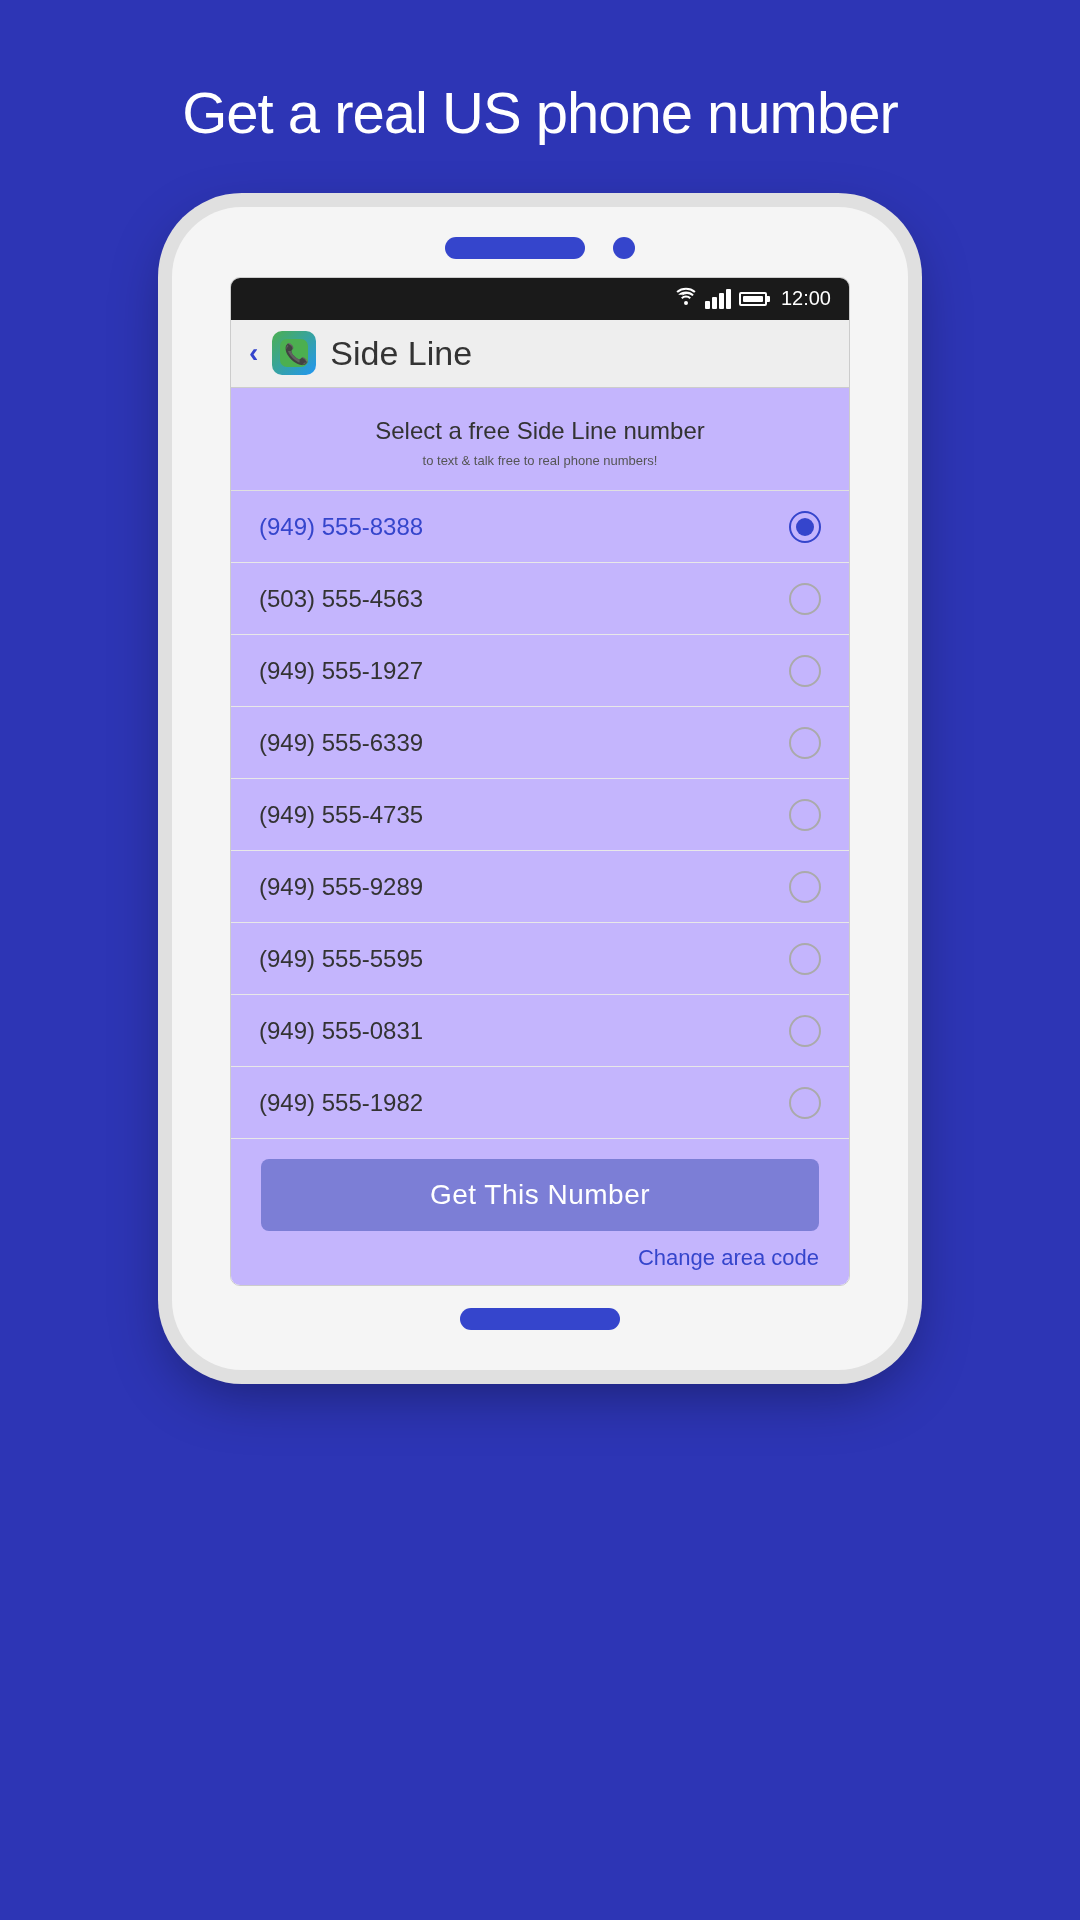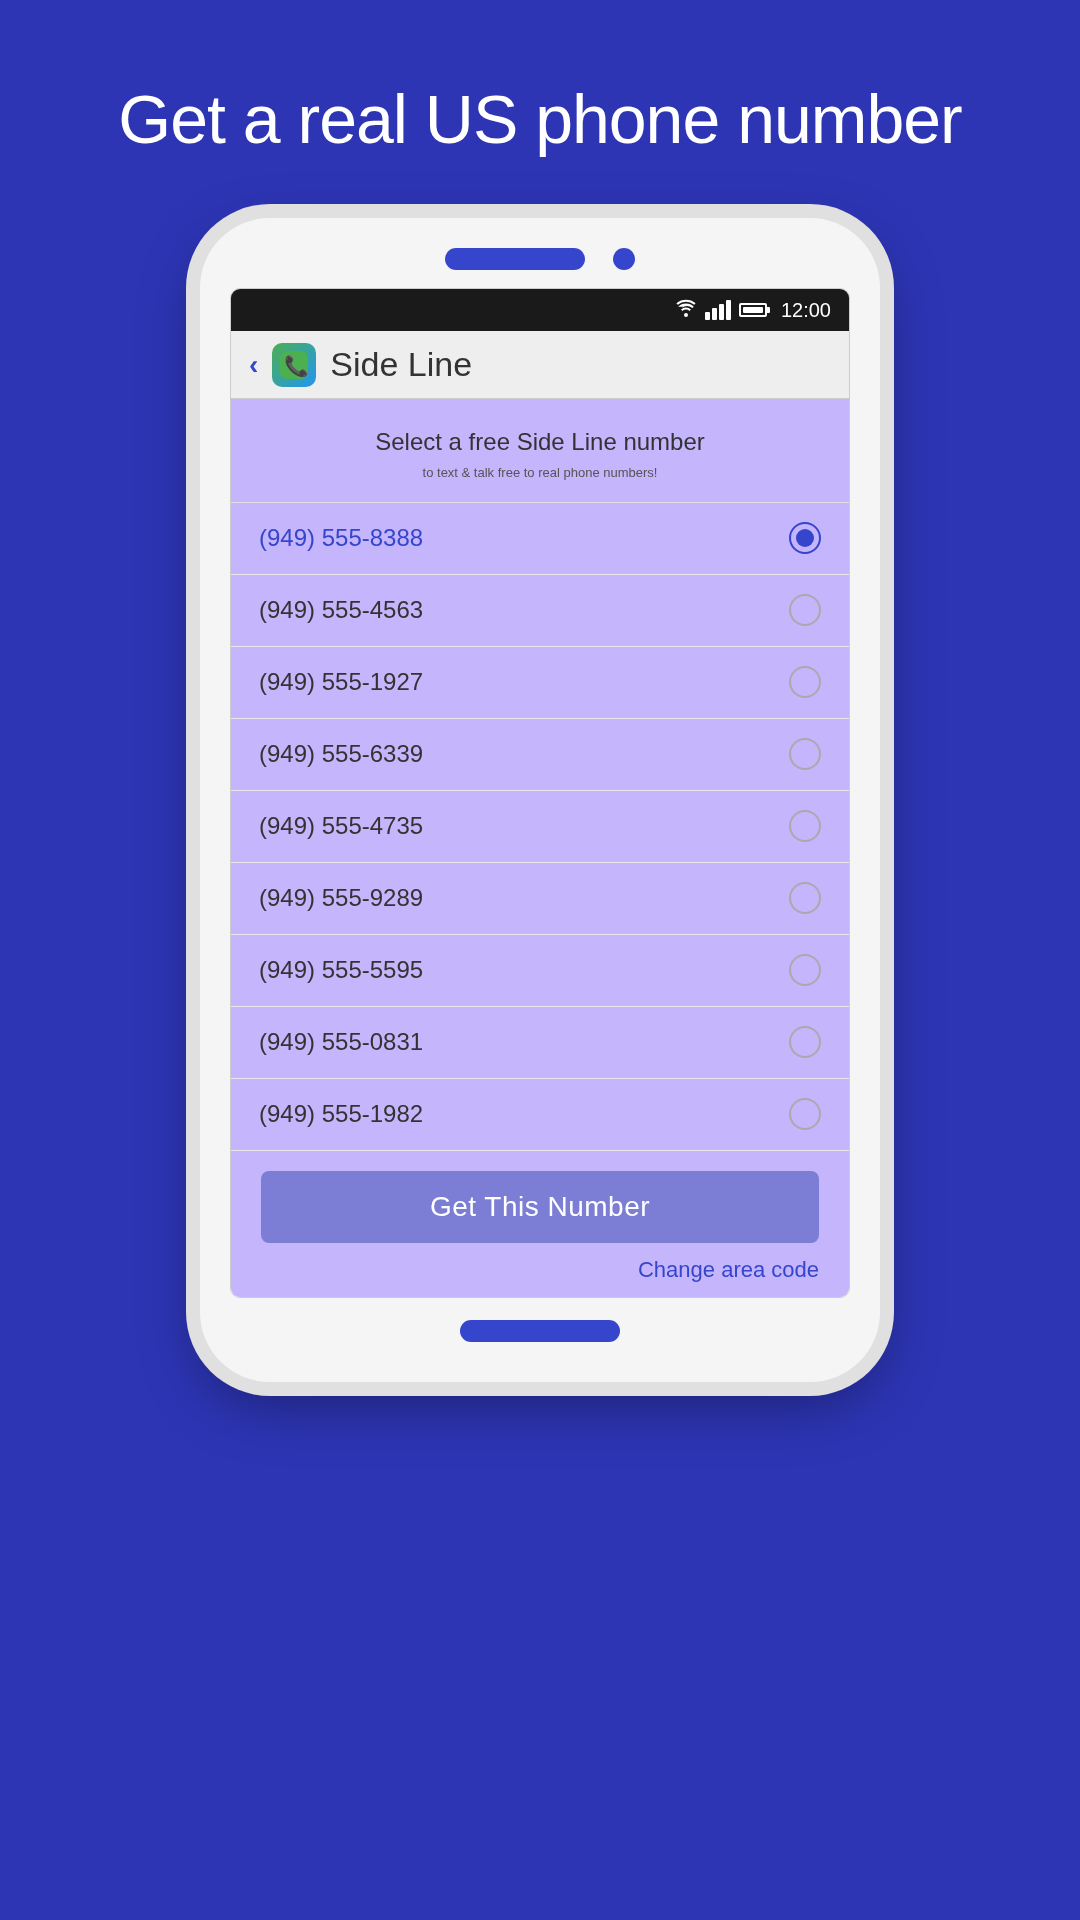--- a/index.html
+++ b/index.html
@@ -10,32 +10,32 @@
       background-color: #2d35b5;
       display: flex;
       flex-direction: column;
       align-items: center;
       font-family: 'Segoe UI', Arial, sans-serif;
       overflow: hidden;
     }
 
     .hero-title {
       color: #ffffff;
-      font-size: 68px;
+      font-size: 58px;
       font-weight: 400;
       text-align: center;
       line-height: 1.15;
       margin-top: 80px;
       margin-bottom: 60px;
       letter-spacing: -1px;
     }
 
     
     .phone-shell {
-      width: 680px;
+      width: 736px;
       background: #f5f5f5;
       border-radius: 70px;
       box-shadow: 0 0 0 14px #e0e0e0, 0 20px 60px rgba(0,0,0,0.4);
       display: flex;
       flex-direction: column;
       align-items: center;
       padding: 30px 0 40px 0;
       position: relative;
     }
 
@@ -358,21 +358,21 @@
         <div class="select-title">Select a free Side Line number</div>
         <div class="select-subtitle">to text &amp; talk free to real phone numbers!</div>
       </div>
 
       <ul class="number-list" id="number-list">
       <li class="number-item selected">
             <span class="number-text">(949) 555-8388</span>
             <div class="radio-btn checked"></div>
           </li>
           <li class="number-item">
-            <span class="number-text">(949) 555-4563</span>
+            <span class="number-text">(503) 555-4563</span>
             <div class="radio-btn"></div>
           </li>
           <li class="number-item">
             <span class="number-text">(949) 555-1927</span>
             <div class="radio-btn"></div>
           </li>
           <li class="number-item">
             <span class="number-text">(949) 555-6339</span>
             <div class="radio-btn"></div>
           </li>

